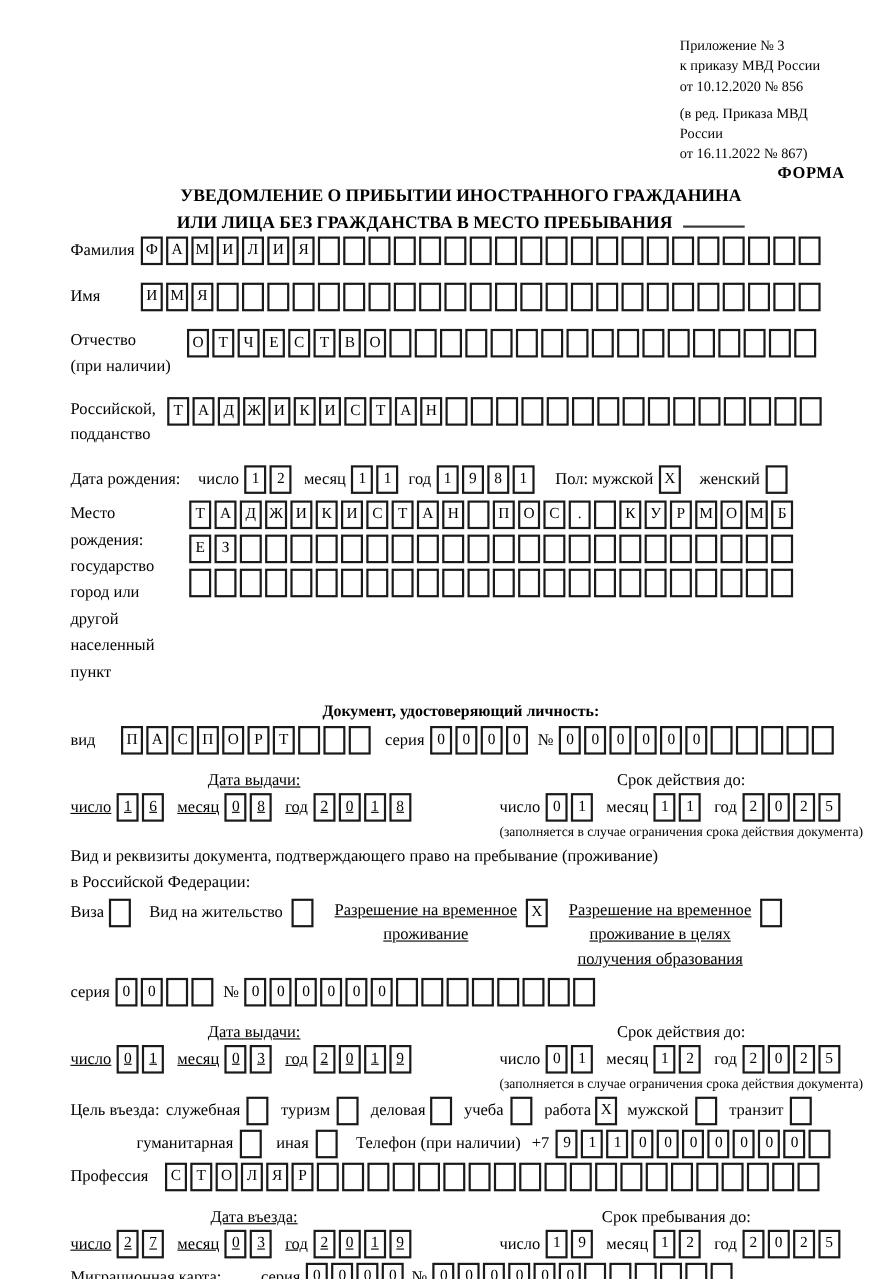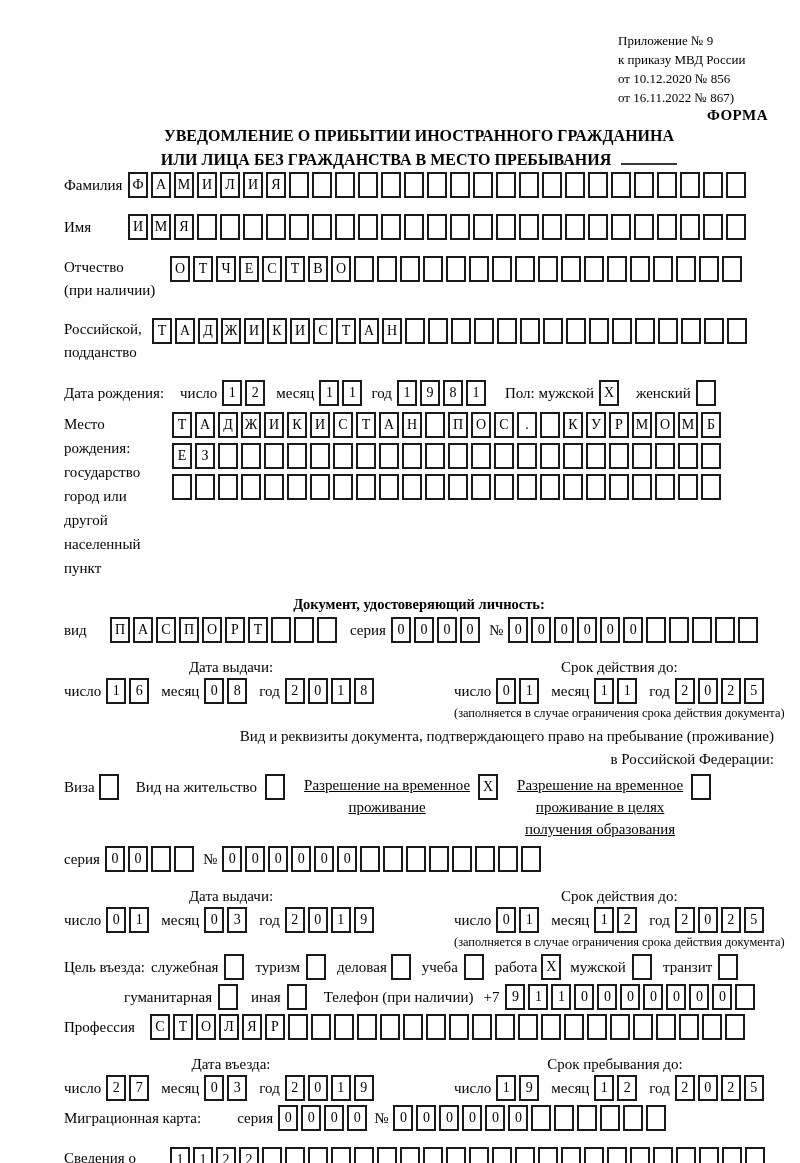--- a/index.html
+++ b/index.html
@@ -19,45 +19,46 @@
   .cells{display:inline-flex;flex:none;}
   .frow{display:flex;align-items:flex-start;margin-bottom:16px;}
   .lbl{line-height:26px;flex:none;}
   .lblcol{flex:none;line-height:23px;}
   .cellcol{display:flex;flex-direction:column;gap:5px;}
   .cellcol .cells{display:flex;}
   
   .dochead{text-align:center;font-weight:700;font-size:14.5px;margin:2px 0 4px;}
   
   .dates{display:flex;margin:2px 0 4px;}
-  .dleft{width:334px;flex:none;}
+  .dleft{width:334px;flex:none;text-decoration:underline;}
   .dright{flex:none;margin-left:56px;}
   .dtitle{text-align:center;margin-bottom:2px;}
   .drow{display:flex;align-items:center;}
   .dlbl{line-height:26px;margin-right:5px;flex:none;}
   .drow .cells{margin-right:9px;}
   .dnote{font-size:12.4px;margin-top:2px;white-space:nowrap;}
-  .para{line-height:1.5;margin-top:4px;text-align:right;}
+  .para{line-height:1.5;margin-top:4px;}
   
   .optrow{display:flex;align-items:flex-start;margin:4px 0 6px;}
   .optlbl{line-height:26px;flex:none;}
   .optcenter{text-align:center;line-height:22px;flex:none;text-decoration:underline;}
   .purprow{display:flex;align-items:center;margin-bottom:3px;}
   .gap4{width:4px;flex:none;}.gap6{width:6px;flex:none;}.gap8{width:8px;flex:none;}
   .gap10{width:10px;flex:none;}.gap14{width:14px;flex:none;}.gap16{width:16px;flex:none;}
 </style>
 </head>
 <body>
 
 <div class="page">
 
   <div class="annex">
-    <div>Приложение № 9</div>
+    <div>Приложение № 3</div>
     <div>к приказу МВД России</div>
     <div>от 10.12.2020 № 856</div>
+    <div class="grp2">(в ред. Приказа МВД России</div>
     <div>от 16.11.2022 № 867)</div>
   </div>
 
   <div class="forma">ФОРМА</div>
 
   <div class="title">
     <div>УВЕДОМЛЕНИЕ О ПРИБЫТИИ ИНОСТРАННОГО ГРАЖДАНИНА</div>
     <div><span>ИЛИ ЛИЦА БЕЗ ГРАЖДАНСТВА В МЕСТО ПРЕБЫВАНИЯ</span><span class="uline"></span></div>
   </div>
 

